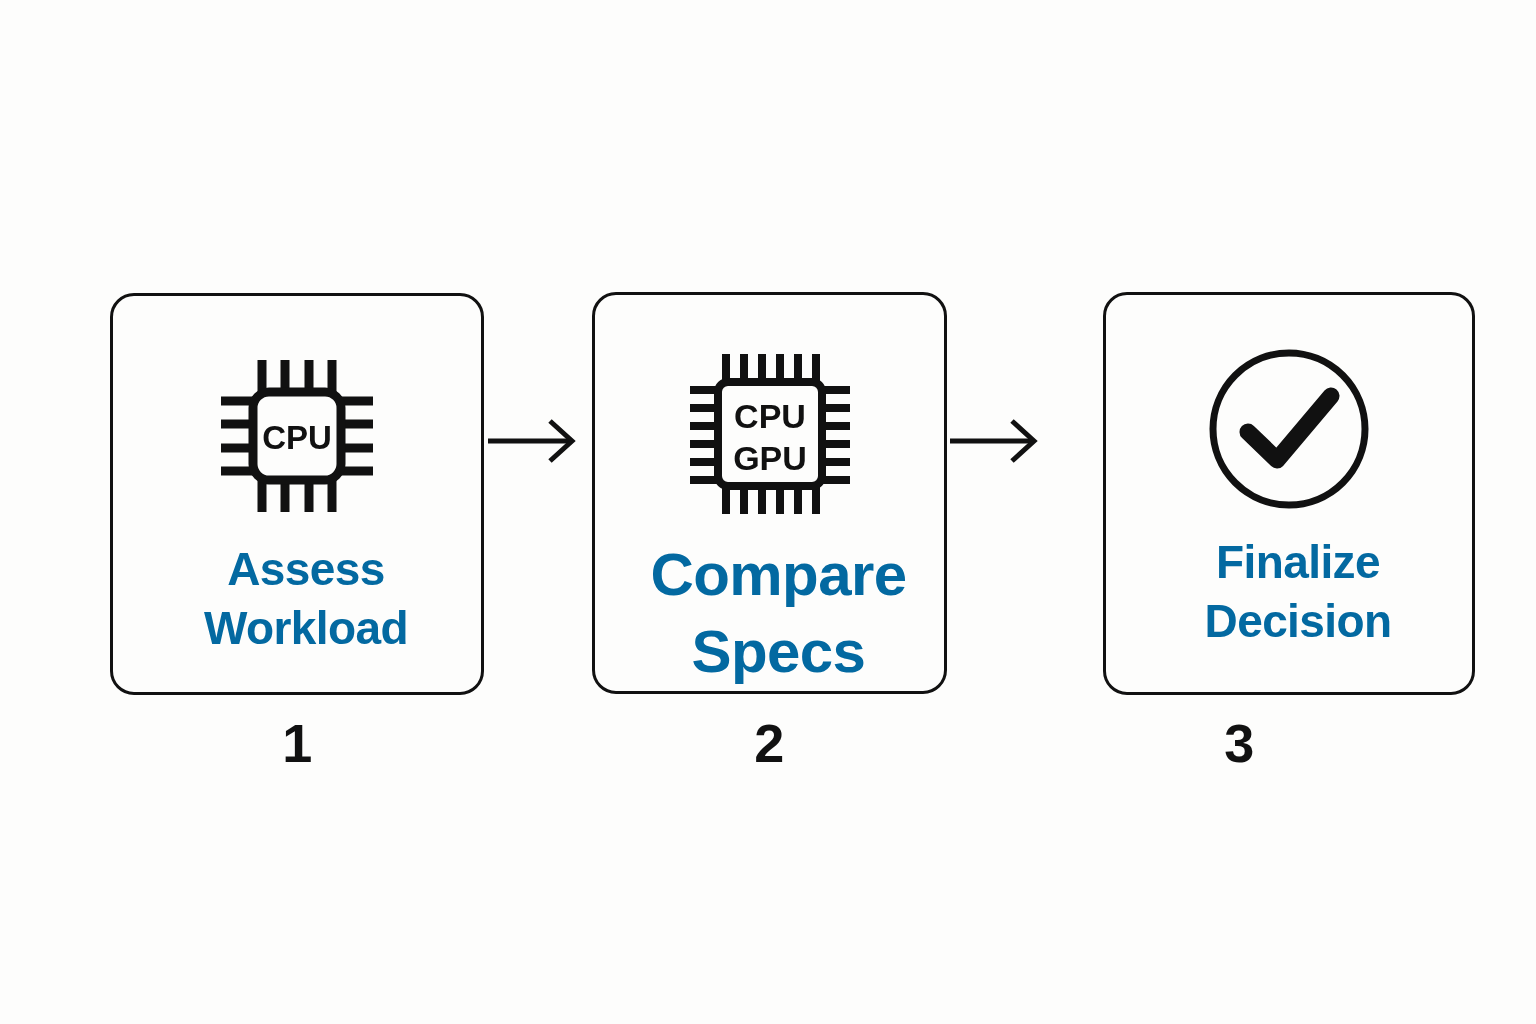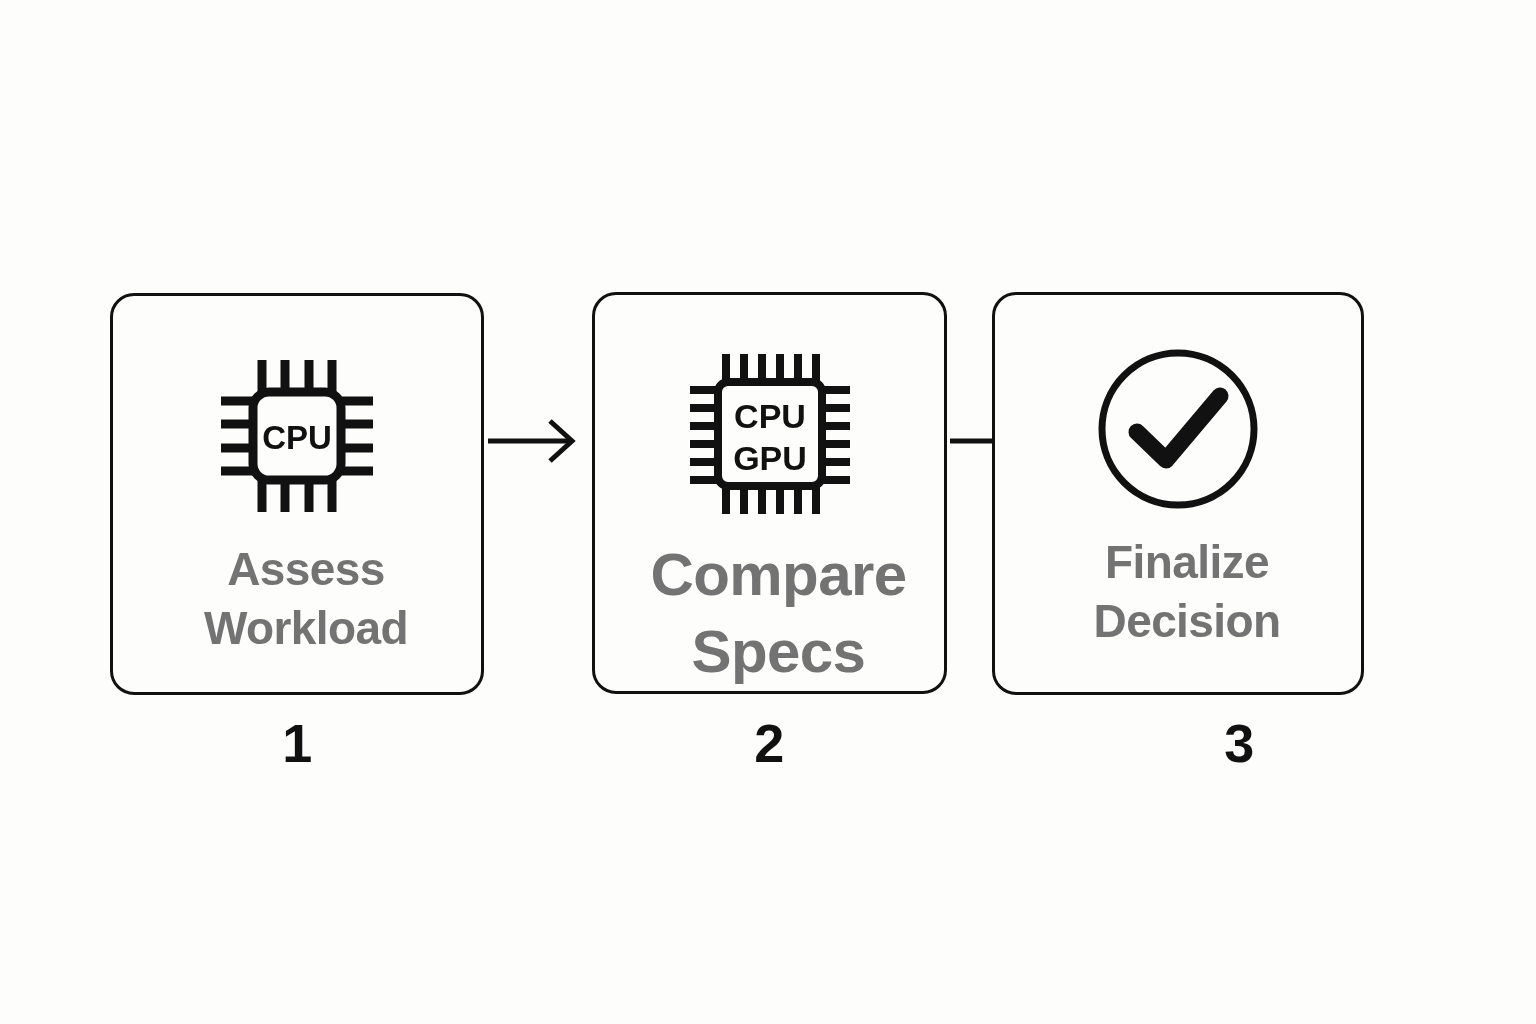--- a/index.html
+++ b/index.html
@@ -30,35 +30,35 @@
     background: #fdfdfc;
     border: 3px solid #111111;
     border-radius: 24px;
     display: flex;
     flex-direction: column;
     align-items: center;
   }
 
   #card-1 { left: 110px; top: 293px; width: 374px; height: 402px; }
   #card-2 { left: 592px; top: 292px; width: 355px; height: 402px; }
-  #card-3 { left: 992px; top: 292px; width: 372px; height: 403px; }
+  #card-3 { left: 1103px; top: 292px; width: 372px; height: 403px; }
 
   .card-icon {
     margin-top: 50px;
     height: 180px;
     display: flex;
     align-items: center;
     justify-content: center;
   }
   #card-3 .card-icon { margin-top: 44px; }
 
   .card-label {
     margin-top: 14px;
     text-align: center;
-    color: #737373;
+    color: #0369a1;
     font-weight: bold;
     font-size: 46px;
     line-height: 1.28;
     letter-spacing: -0.6px;
     white-space: pre-line;
     margin-left: 18px;
   }
   #card-2 .card-label { font-size: 60px; }
   #card-3 .card-label { font-size: 46px; }
 

